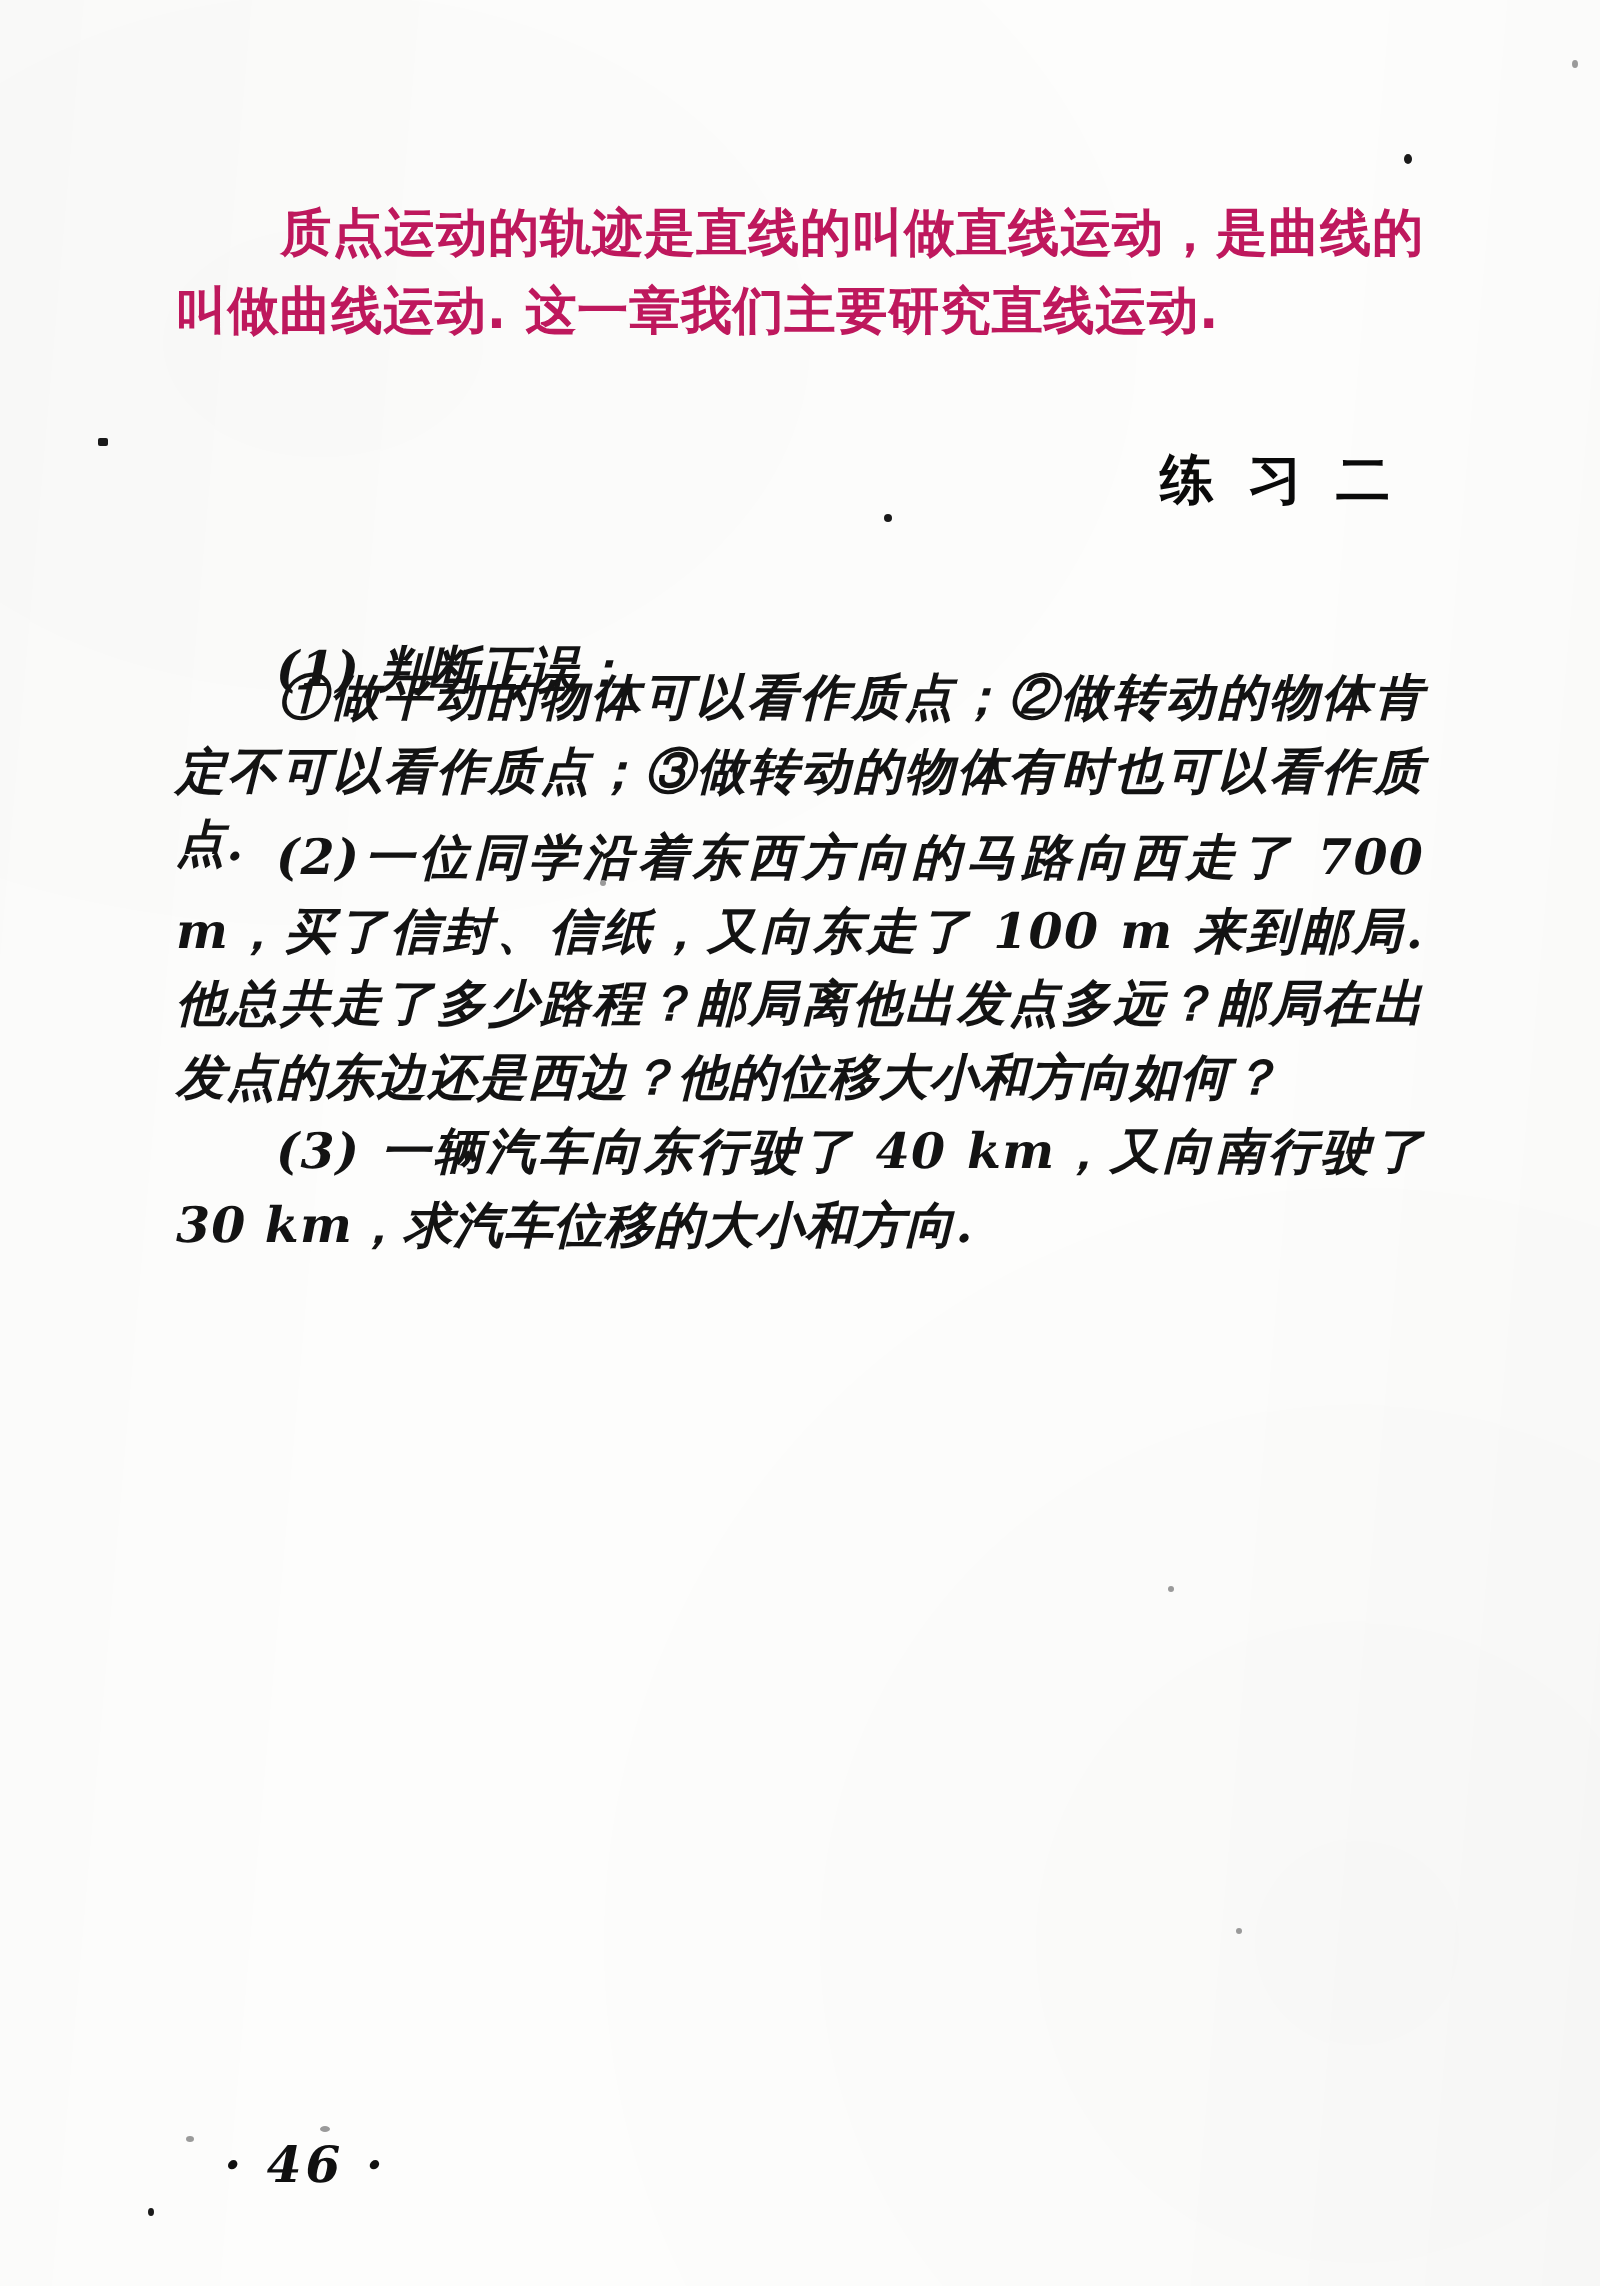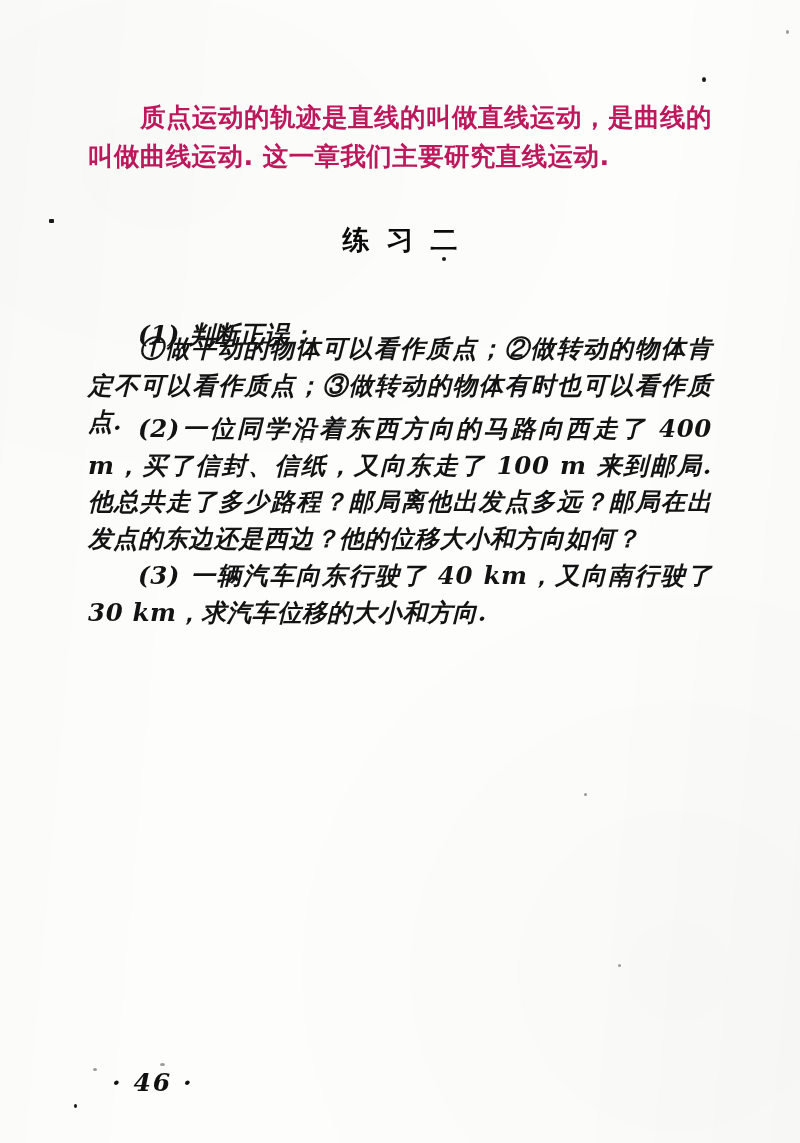--- a/index.html
+++ b/index.html
@@ -73,21 +73,21 @@
     text-align: justify;
     text-justify: inter-character;
     color: #131313;
   }
   .kai .indent { display: inline-block; width: 50px; }
 
   
   .head-ex {
     position: absolute;
     width: 624px;
-    text-align: center;
+    text-align: right;
     font-family: "DejaVu Sans", "Liberation Sans", sans-serif;
     font-weight: 700;
     font-size: 27px;
     letter-spacing: 17px;
     text-indent: 17px;
     color: #0a0a0a;
   }
   .head-sec {
     position: absolute;
     width: 624px;
@@ -134,21 +134,21 @@
   <div id="content">
 
     <div class="blk prose inked" style="top:98px;"><span class="indent"></span><span>质点运动的轨迹是直线的叫做直线运动，是曲线的叫做曲线运动. 这一章我们主要研究直线运动.</span></div>
 
     <div class="head-ex inked" style="top:222px;">练习二</div>
 
     <div class="blk kai inked" style="top:304px;margin-top:13px;"><span class="indent"></span><span>(1) 判断正误：</span></div>
 
     <div class="blk kai inked" style="top:331px;"><span class="indent"></span><span>①做平动的物体可以看作质点；②做转动的物体肯定不可以看作质点；③做转动的物体有时也可以看作质点.</span></div>
 
-    <div class="blk kai inked" style="top:411px;"><span class="indent"></span><span>(2)一位同学沿着东西方向的马路向西走了 400 m，买了信封、信纸，又向东走了 100 m 来到邮局. 他总共走了多少路程？邮局离他出发点多远？邮局在出发点的东边还是西边？他的位移大小和方向如何？</span></div>
+    <div class="blk kai inked" style="top:411px;"><span class="indent"></span><span>(2)一位同学沿着东西方向的马路向西走了 700 m，买了信封、信纸，又向东走了 100 m 来到邮局. 他总共走了多少路程？邮局离他出发点多远？邮局在出发点的东边还是西边？他的位移大小和方向如何？</span></div>
 
     <div class="blk kai inked" style="top:558px;"><span class="indent"></span><span>(3) 一辆汽车向东行驶了 40 km，又向南行驶了 30 km，求汽车位移的大小和方向.</span></div>
 
 
 
   </div>
 
   <div id="folio" class="inked">· 46 ·</div>
 
   <div class="speck" style="left:702px; top:77px;  width:4px;  height:5px;"></div>

